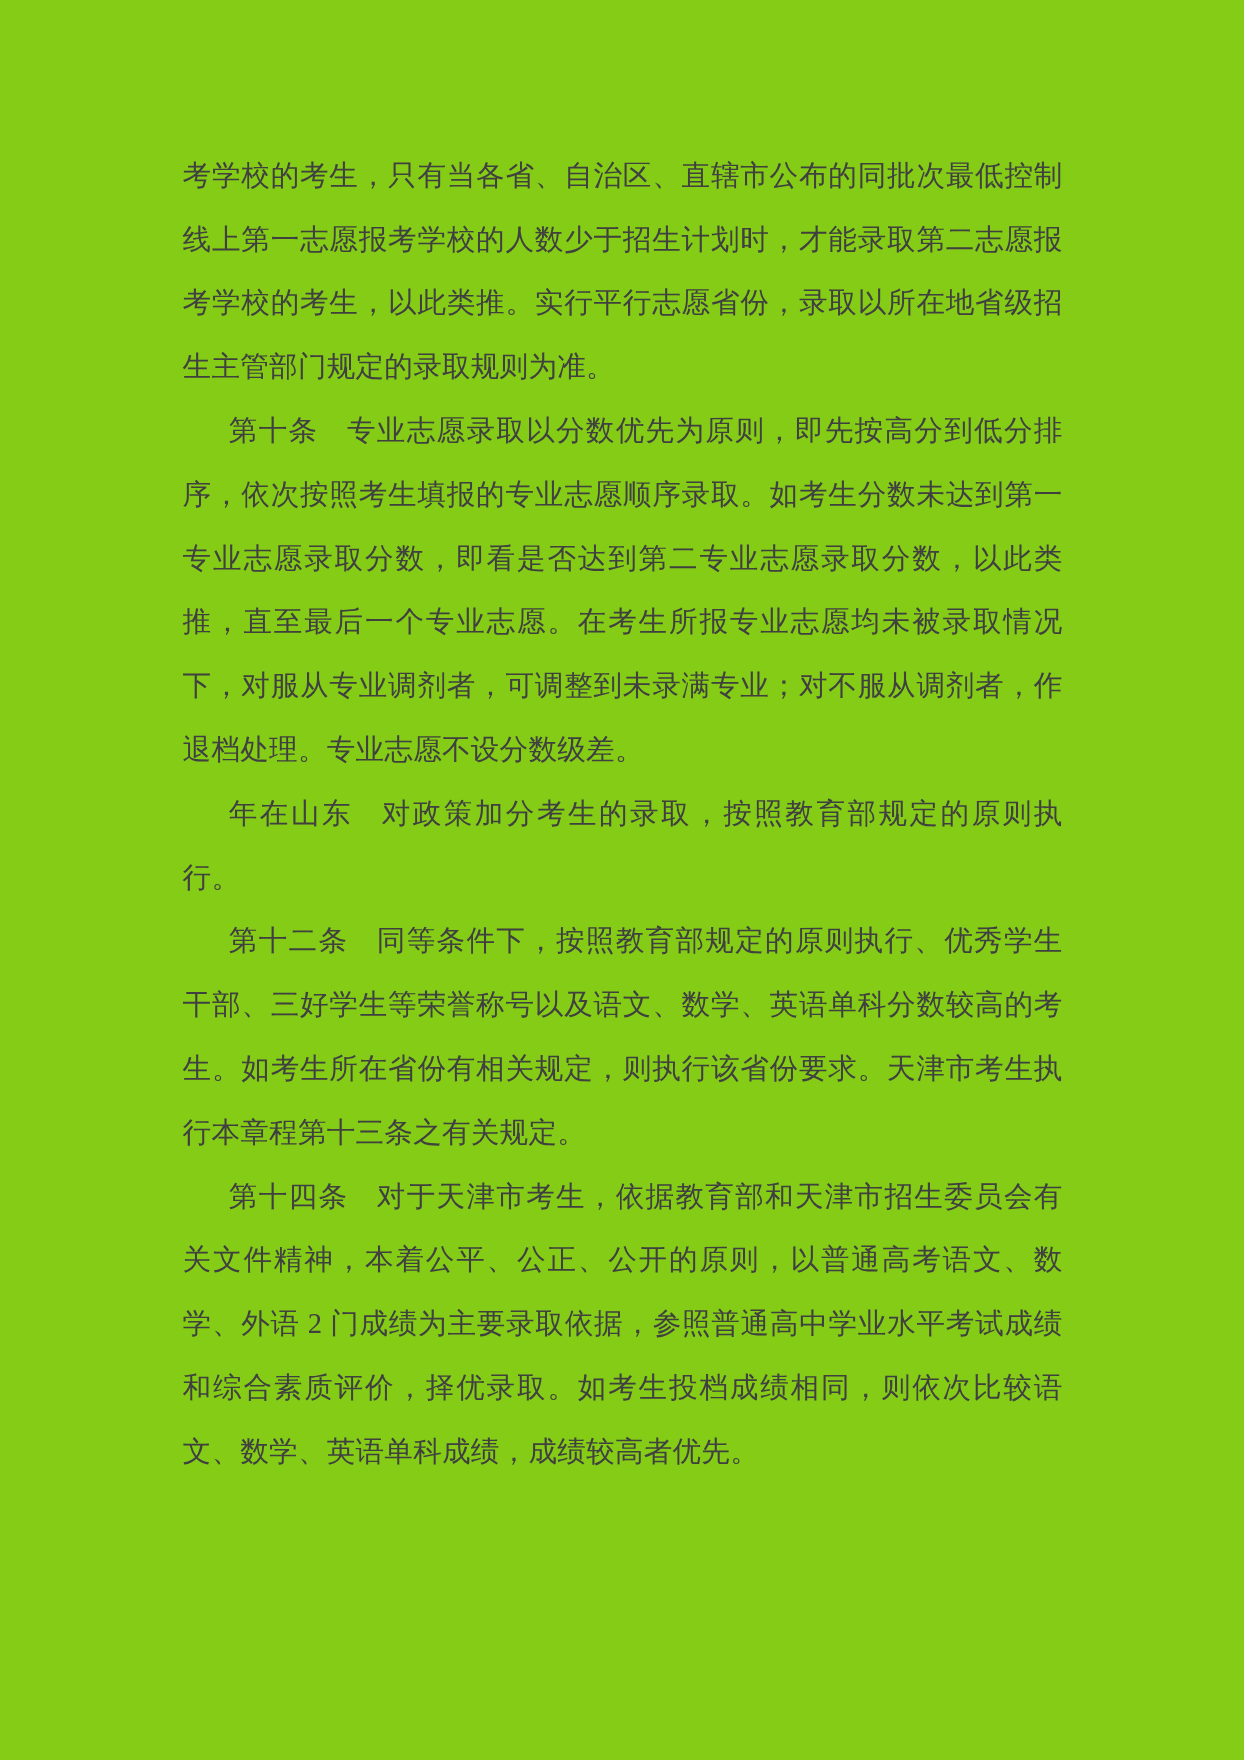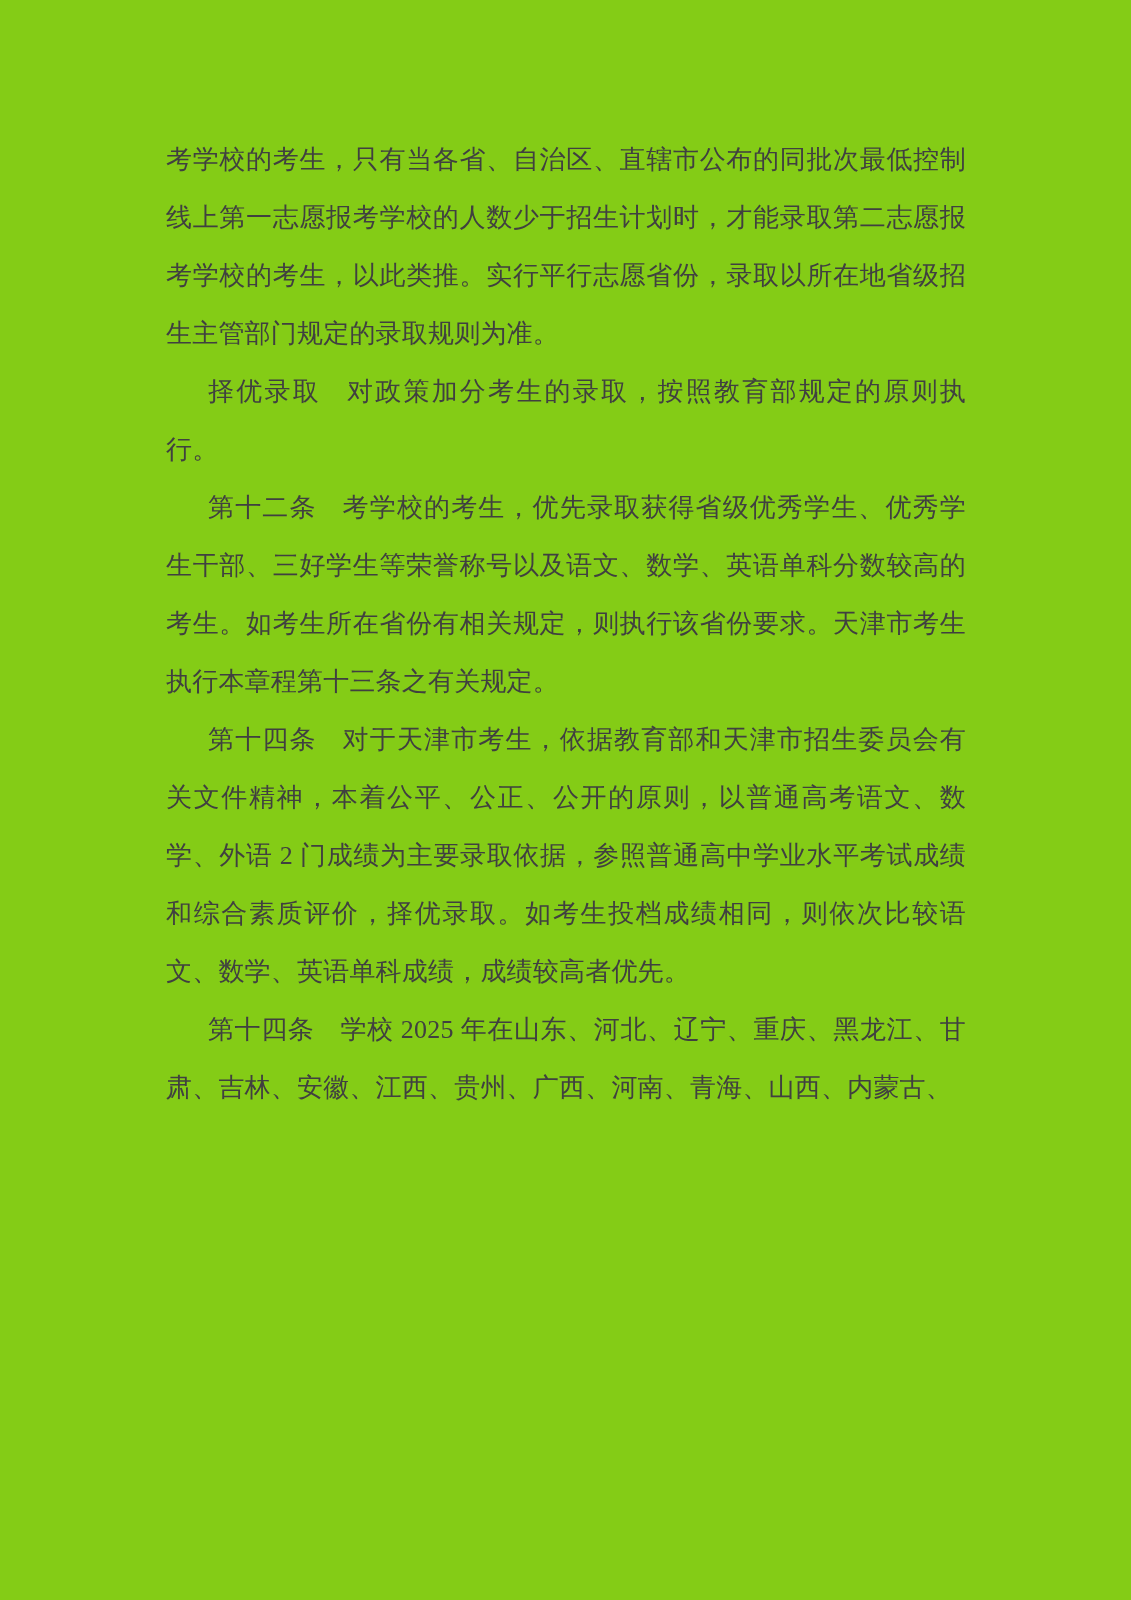--- a/index.html
+++ b/index.html
@@ -39,23 +39,23 @@
   }
 </style>
 </head>
 <body>
 
 <div class="page">
   <div class="textblock">
 
     <p class="para"><span>考学校的考生，只有当各省、自治区、直辖市公布的同批次最低控制线上第一志愿报考学校的人数少于招生计划时，才能录取第二志愿报考学校的考生，以此类推。实行平行志愿省份，录取以所在地省级招生主管部门规定的录取规则为准。</span></p>
 
+    <p class="para indent"><span class="article-label">第十条</span><span>专业志愿录取以分数优先为原则，即先按高分到低分排序，依次按照考生填报的专业志愿顺序录取。如考生分数未达到第一专业志愿录取分数，即看是否达到第二专业志愿录取分数，以此类推，直至最后一个专业志愿。在考生所报专业志愿均未被录取情况下，对服从专业调剂者，可调整到未录满专业；对不服从调剂者，作退档处理。专业志愿不设分数级差。</span></p>
 
-    <p class="para indent"><span class="article-label">择优录取</span><span>对政策加分考生的录取，按照教育部规定的原则执行。</span></p>
+    <p class="para indent"><span class="article-label">年在山东</span><span>对政策加分考生的录取，按照教育部规定的原则执行。</span></p>
 
-    <p class="para indent"><span class="article-label">第十二条</span><span>考学校的考生，优先录取获得省级优秀学生、优秀学生干部、三好学生等荣誉称号以及语文、数学、英语单科分数较高的考生。如考生所在省份有相关规定，则执行该省份要求。天津市考生执行本章程第十三条之有关规定。</span></p>
+    <p class="para indent"><span class="article-label">第十二条</span><span>同等条件下，按照教育部规定的原则执行、优秀学生干部、三好学生等荣誉称号以及语文、数学、英语单科分数较高的考生。如考生所在省份有相关规定，则执行该省份要求。天津市考生执行本章程第十三条之有关规定。</span></p>
 
     <p class="para indent"><span class="article-label">第十四条</span><span>对于天津市考生，依据教育部和天津市招生委员会有关文件精神，本着公平、公正、公开的原则，以普通高考语文、数学、外语 2 门成绩为主要录取依据，参照普通高中学业水平考试成绩和综合素质评价，择优录取。如考生投档成绩相同，则依次比较语文、数学、英语单科成绩，成绩较高者优先。</span></p>
 
-    <p class="para indent"><span class="article-label">第十四条</span><span>学校 2025 年在山东、河北、辽宁、重庆、黑龙江、甘肃、吉林、安徽、江西、贵州、广西、河南、青海、山西、内蒙古、</span></p>
 
   </div>
 </div>
 
 </body></html>

